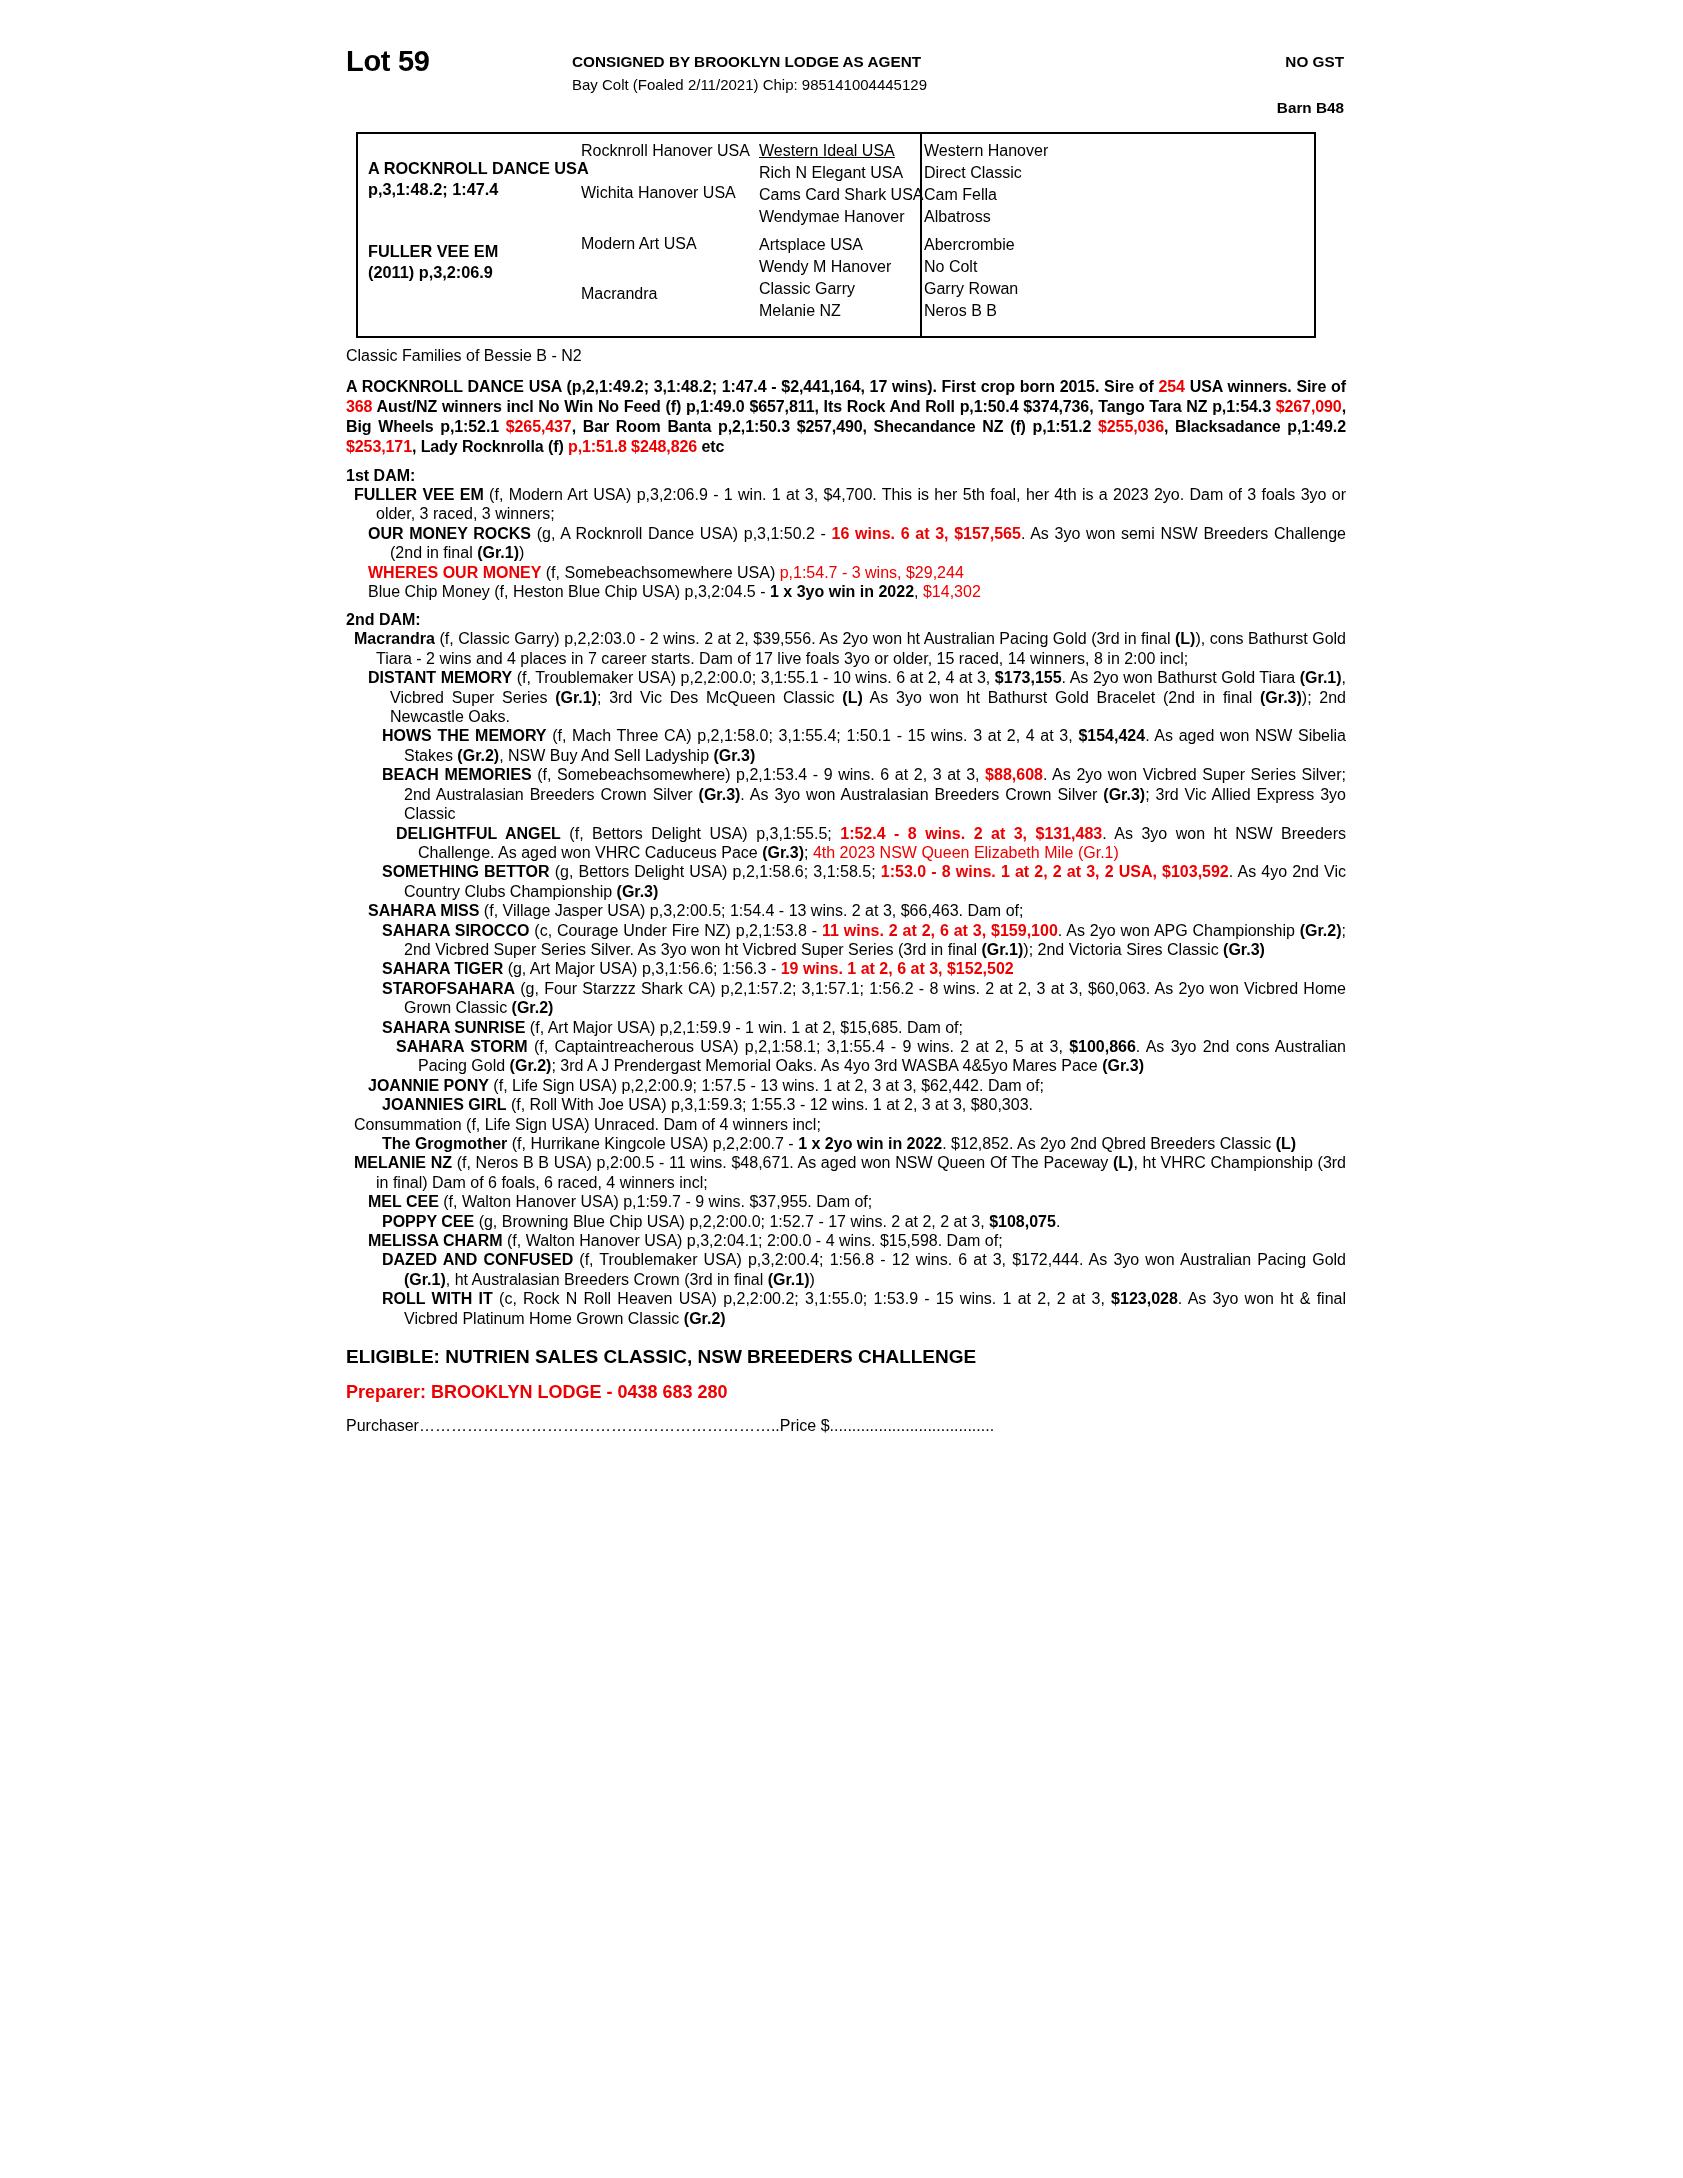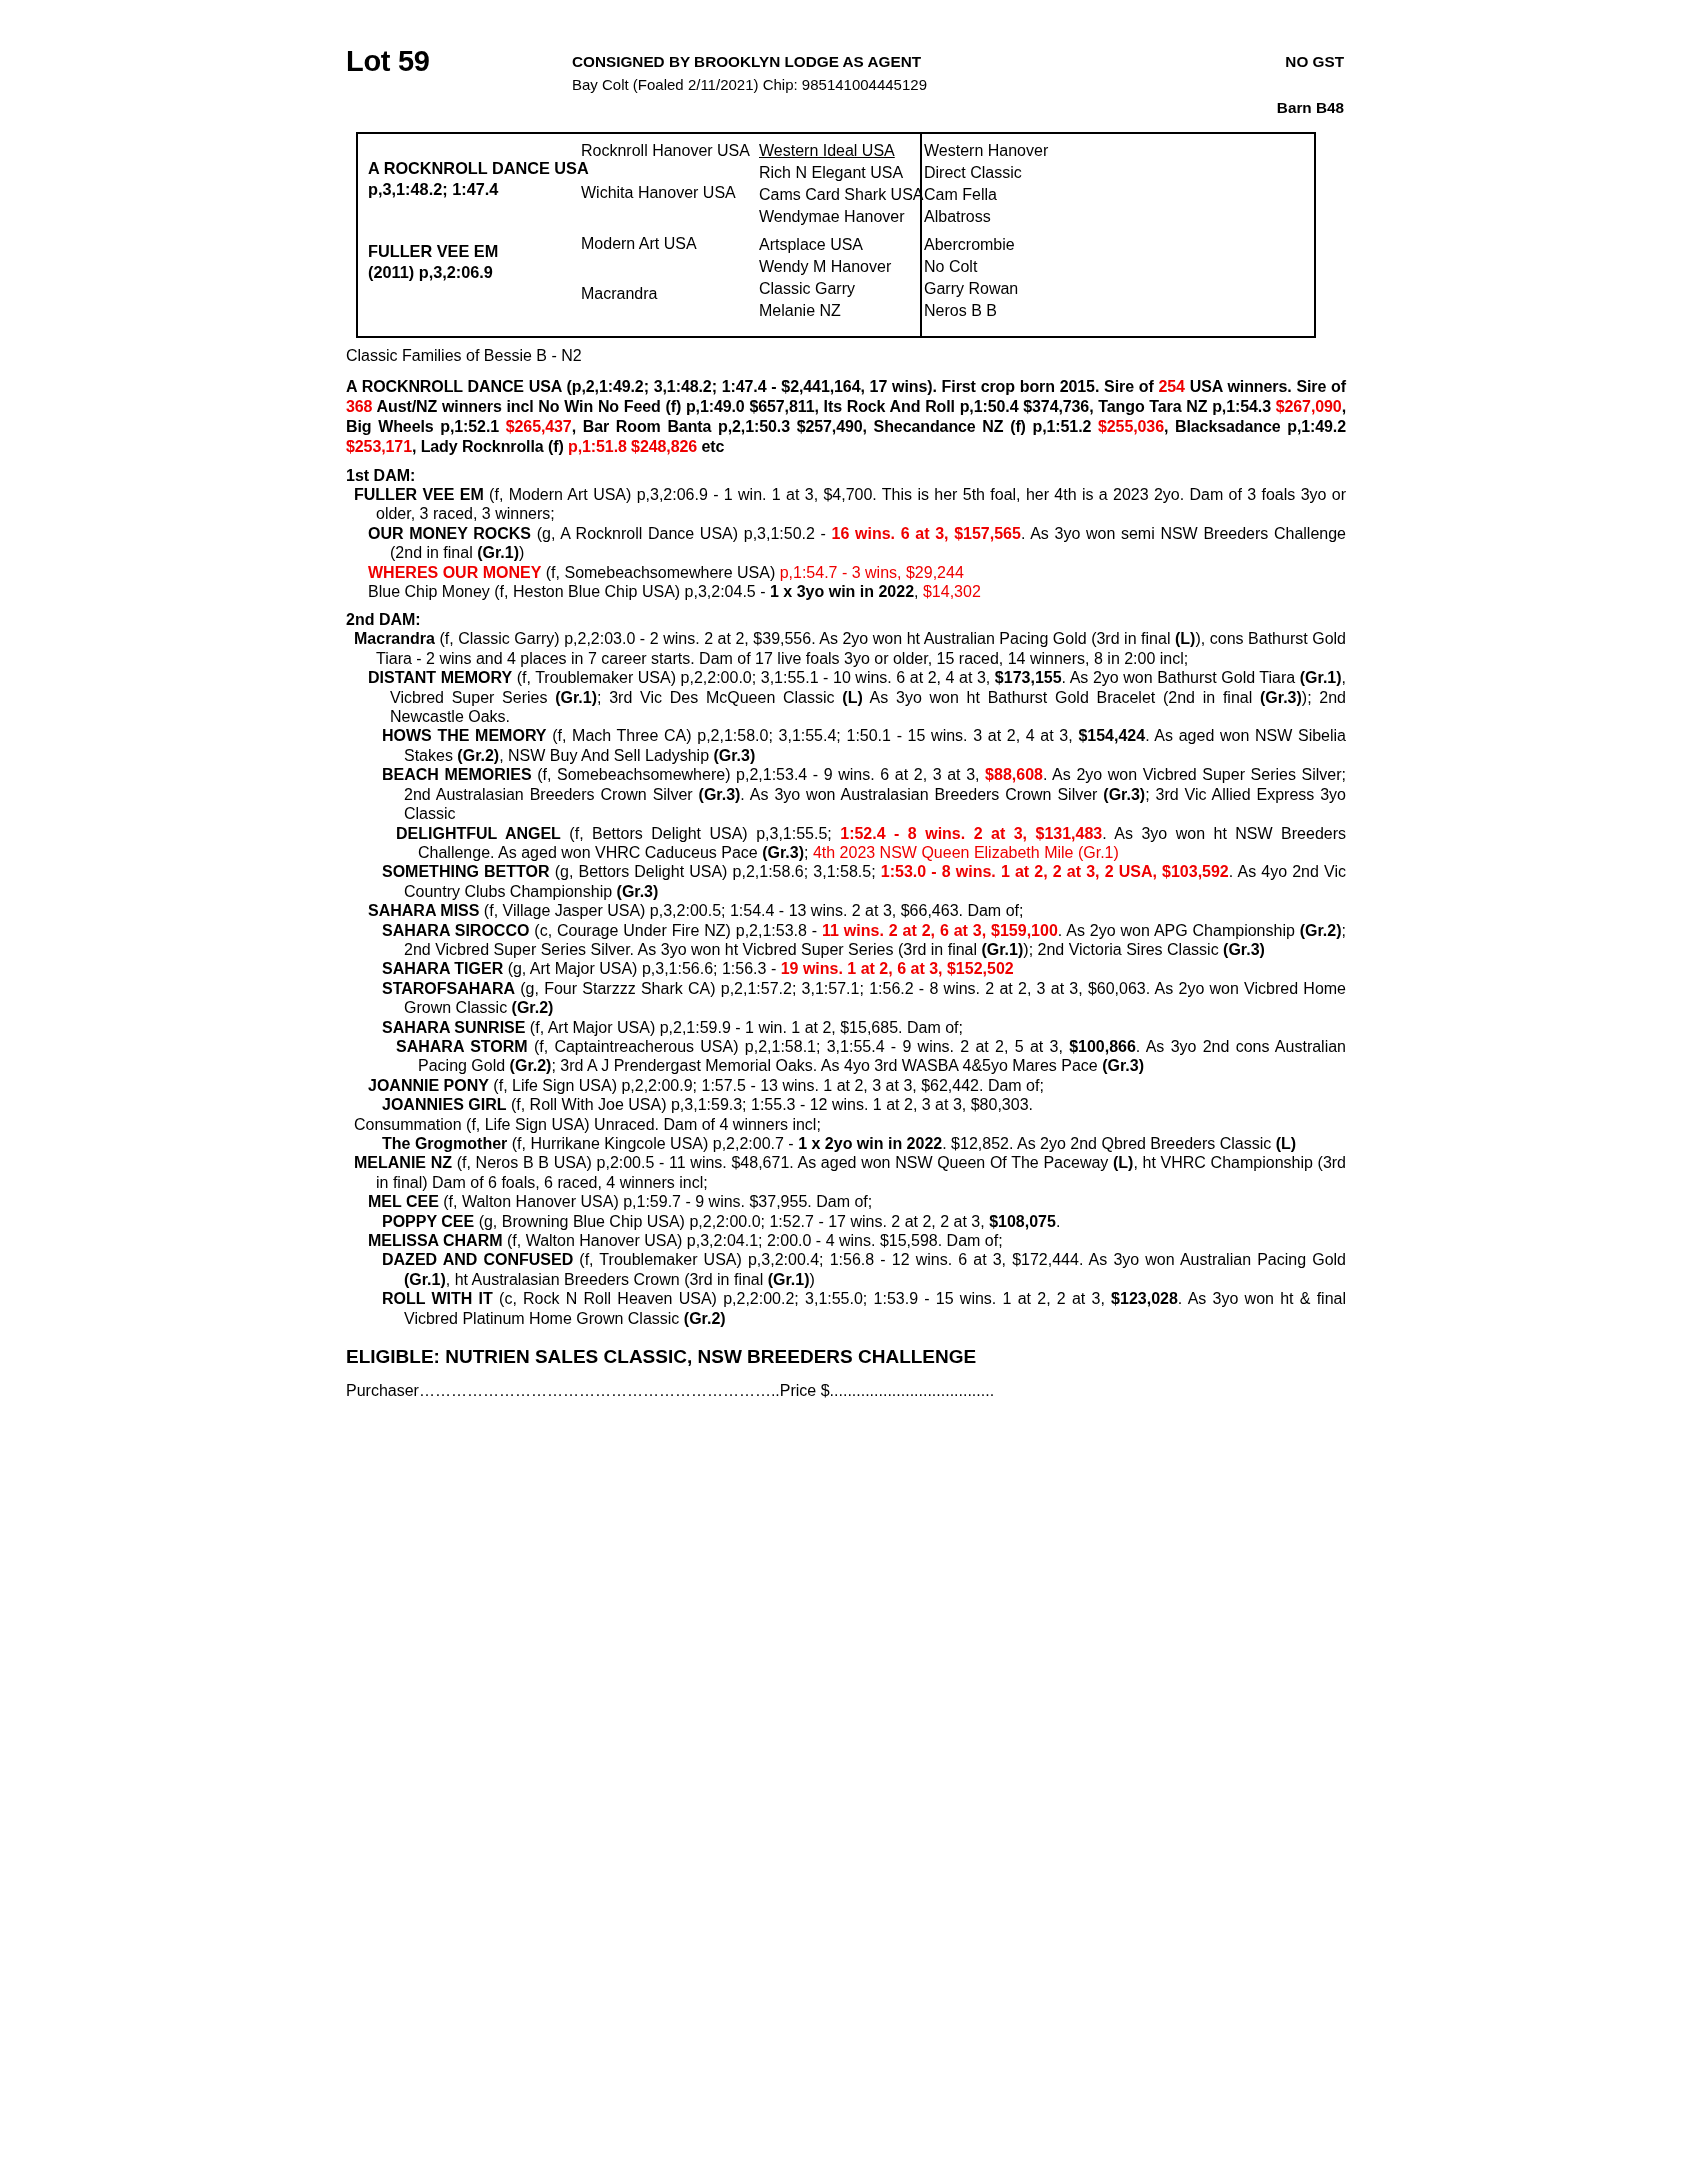--- a/index.html
+++ b/index.html
@@ -224,17 +224,18 @@
         <div class="blk i3" style="padding-left: 22px; text-indent: -22px;"><span style="font-weight: bold;">The Grogmother</span><span> (f, Hurrikane Kingcole USA) p,2,2:00.7 - </span><span style="font-weight: bold;">1 x 2yo win in 2022</span><span>. $12,852. As 2yo 2nd Qbred Breeders Classic </span><span style="font-weight: bold;">(L)</span></div>
         <div class="blk i1" style="padding-left: 22px; text-indent: -22px;"><span style="font-weight: bold;">MELANIE NZ</span><span> (f, Neros B B USA) p,2:00.5 - 11 wins. $48,671. As aged won NSW Queen Of The Paceway </span><span style="font-weight: bold;">(L)</span><span>, ht VHRC Championship (3rd in final) Dam of 6 foals, 6 raced, 4 winners incl;</span></div>
         <div class="blk i2" style="padding-left: 22px; text-indent: -22px;"><span style="font-weight: bold;">MEL CEE</span><span> (f, Walton Hanover USA) p,1:59.7 - 9 wins. $37,955. Dam of;</span></div>
         <div class="blk i3" style="padding-left: 22px; text-indent: -22px;"><span style="font-weight: bold;">POPPY CEE</span><span> (g, Browning Blue Chip USA) p,2,2:00.0; 1:52.7 - 17 wins. 2 at 2, 2 at 3, </span><span style="font-weight: bold;">$108,075</span><span>.</span></div>
         <div class="blk i2" style="padding-left: 22px; text-indent: -22px;"><span style="font-weight: bold;">MELISSA CHARM</span><span> (f, Walton Hanover USA) p,3,2:04.1; 2:00.0 - 4 wins. $15,598. Dam of;</span></div>
         <div class="blk i3" style="padding-left: 22px; text-indent: -22px;"><span style="font-weight: bold;">DAZED AND CONFUSED</span><span> (f, Troublemaker USA) p,3,2:00.4; 1:56.8 - 12 wins. 6 at 3, $172,444. As 3yo won Australian Pacing Gold </span><span style="font-weight: bold;">(Gr.1)</span><span>, ht Australasian Breeders Crown (3rd in final </span><span style="font-weight: bold;">(Gr.1)</span><span>)</span></div>
         <div class="blk i3" style="padding-left: 22px; text-indent: -22px;"><span style="font-weight: bold;">ROLL WITH IT</span><span> (c, Rock N Roll Heaven USA) p,2,2:00.2; 3,1:55.0; 1:53.9 - 15 wins. 1 at 2, 2 at 3, </span><span style="font-weight: bold;">$123,028</span><span>. As 3yo won ht &amp; final Vicbred Platinum Home Grown Classic </span><span style="font-weight: bold;">(Gr.2)</span></div>
       </div>
 
     <div class="eligible">ELIGIBLE: NUTRIEN SALES CLASSIC, NSW BREEDERS CHALLENGE</div>
+    <div class="preparer">Preparer: BROOKLYN LODGE - 0438 683 280</div>
     <div class="purchaser">Purchaser…………………………………………………………..Price $.....................................</div>
 
   </div>
 </div>
 
 
 </body></html>

